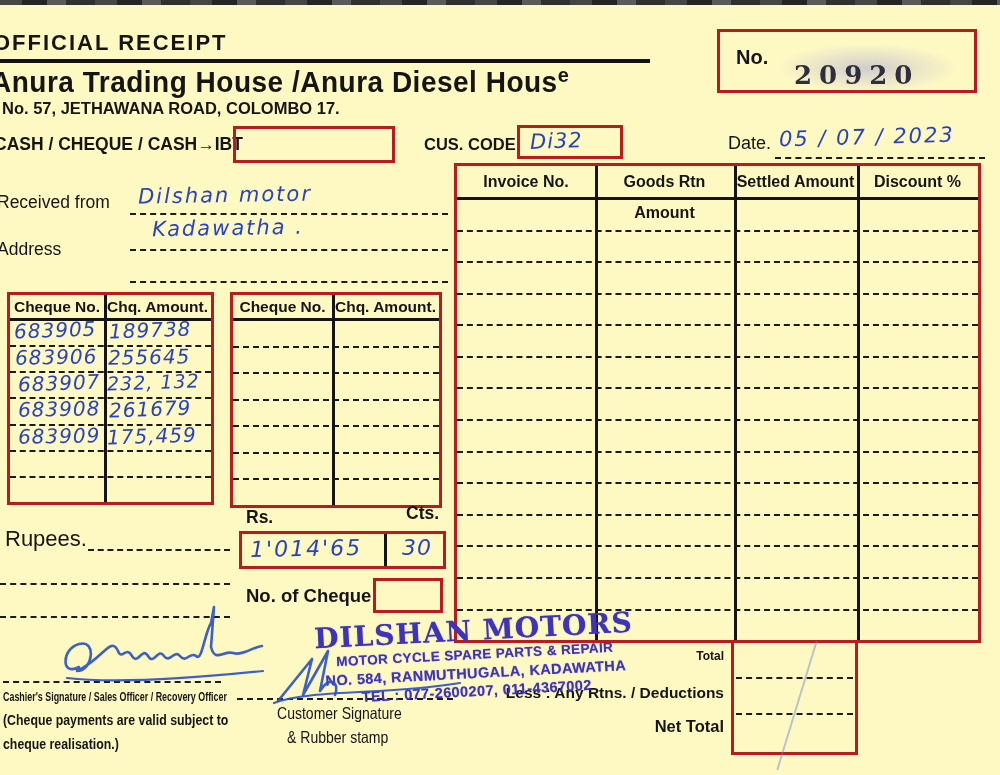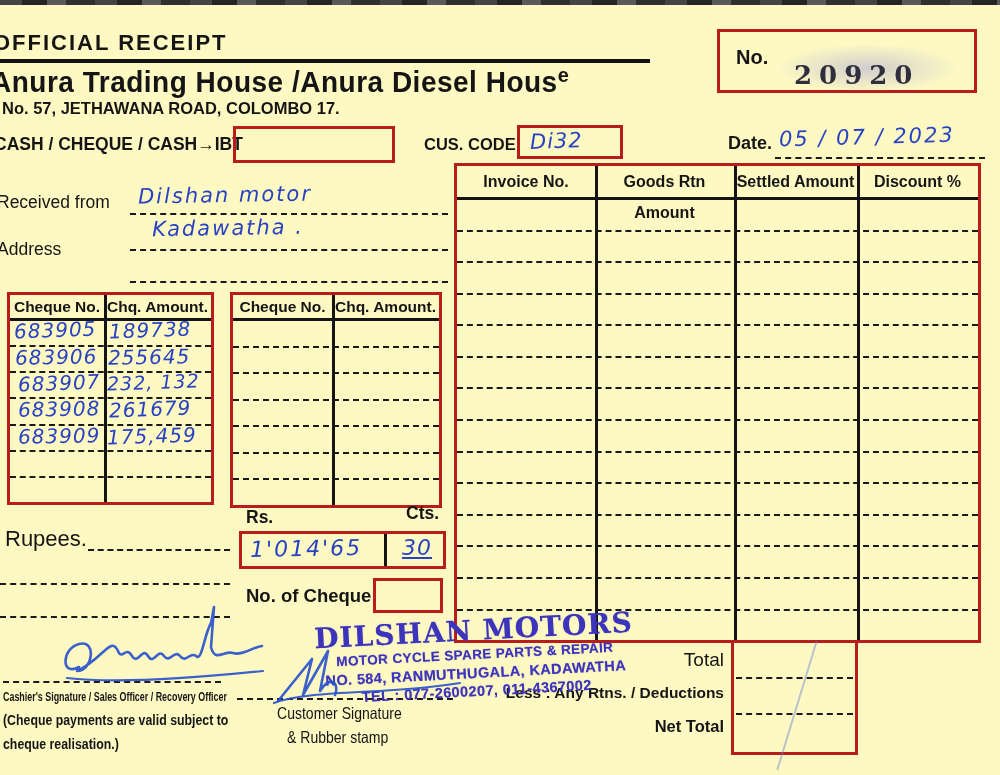--- a/index.html
+++ b/index.html
@@ -62,21 +62,21 @@
   <div class="abs printed" style="left:-6px; top:134px; font-size:17.5px; font-weight:600;">CASH / CHEQUE / CASH→IBT</div>
   <div class="abs box" style="left:233px; top:126px; width:162px; height:37px;">
     <span class="hw" style="font-size:20px;"></span>
   </div>
 
   <div class="abs printed" style="left:424px; top:135px; font-size:16.5px; font-weight:600;">CUS. CODE</div>
   <div class="abs box" style="left:517px; top:125px; width:106px; height:34px;">
     <span class="hw abs" style="left:10px; top:1px; font-size:21px; transform:rotate(-2deg);">Di32</span>
   </div>
 
-  <div class="abs printed" style="left:728px; top:133px; font-size:18px; font-weight:700;">Date.</div>
+  <div class="abs printed" style="left:728px; top:133px; font-size:18px; font-weight:400;">Date.</div>
   <div class="abs dash" style="left:775px; top:157px; width:210px;"></div>
   <div class="abs hw" style="left:779px; top:125px; font-size:21px; letter-spacing:2px; transform:rotate(-1.5deg);">05 / 07 / 2023</div>
 
   <div class="abs printed" style="left:-3px; top:192px; font-size:17.5px;">Received from</div>
   <div class="abs hw" style="left:138px; top:183px; font-size:21px; letter-spacing:2px; transform:rotate(-1deg);">Dilshan  motor</div>
   <div class="abs dash" style="left:130px; top:213px; width:318px;"></div>
 
   <div class="abs printed" style="left:-3px; top:239px; font-size:17.5px;">Address</div>
   <div class="abs hw" style="left:152px; top:216px; font-size:21px; letter-spacing:2px; transform:rotate(-1deg);">Kadawatha .</div>
   <div class="abs dash" style="left:130px; top:249px; width:318px;"></div>
@@ -108,21 +108,21 @@
         <div class="trow"></div>
       <div class="trow"></div>
         <div class="trow"></div>
     </div>
   </div>
 
   <div class="abs box" style="left:731px; top:640px; width:127px; height:115px;">
     <div class="abs dash" style="left:2px; right:2px; top:34px;"></div>
     <div class="abs dash" style="left:2px; right:2px; top:70px;"></div>
   </div>
-  <div class="abs printed" style="right:276px; top:649px; width:300px; text-align:right; font-size:19px; font-weight:400;">Total</div>
+  <div class="abs printed" style="right:276px; top:649px; width:300px; text-align:right; font-size:12px; font-weight:700;">Total</div>
   <div class="abs printed" style="right:276px; top:684px; width:300px; text-align:right; font-size:15.5px; font-weight:600;">Less : Any Rtns. / Deductions</div>
   <div class="abs printed" style="right:276px; top:717px; width:300px; text-align:right; font-size:16.5px; font-weight:600;">Net Total</div>
 
   <div class="abs box" style="left:7px; top:292px; width:207px; height:213px;">
     <div class="vline" style="left:94px;"></div>
     <div class="abs" style="left:0; right:0; top:23px; height:3px; background:#141414;"></div>
     <div class="thead" style="height:23px; line-height:23px; font-size:15.5px;">
       <span style="width:94px;">Cheque No.</span>
       <span style="width:107px;">Chq. Amount.</span>
     </div>
@@ -173,21 +173,21 @@
   <div class="abs printed" style="left:5px; top:526px; font-size:22px;">Rupees.</div>
   <div class="abs dash" style="left:88px; top:549px; width:142px;"></div>
   <div class="abs dash" style="left:0px; top:583px; width:230px;"></div>
   <div class="abs dash" style="left:0px; top:616px; width:230px;"></div>
 
   <div class="abs printed" style="left:246px; top:507px; font-size:17.5px; font-weight:600;">Rs.</div>
   <div class="abs printed" style="left:406px; top:503px; font-size:17.5px; font-weight:600;">Cts.</div>
   <div class="abs box" style="left:239px; top:531px; width:207px; height:38px; border-width:3.5px;">
     <div class="vline" style="left:142px;"></div>
     <span class="hw abs" style="left:8px; top:2px; font-size:22px; letter-spacing:2px; transform:rotate(-1deg);">1'014'65</span>
-    <span class="hw abs" style="left:150px; top:1px; width:50px; text-align:center; font-size:22px;text-decoration:underline;">30</span>
+    <span class="hw abs" style="left:150px; top:1px; width:50px; text-align:center; font-size:22px;">30</span>
   </div>
 
   <div class="abs printed" style="left:246px; top:585px; font-size:18.5px; font-weight:700;text-align:center;">No. of Cheque</div>
   <div class="abs box" style="left:373px; top:578px; width:70px; height:35px;">
     <span class="hw" style="font-size:20px;"></span>
   </div>
 
   <div class="abs stamp" style="left:315px; top:616px; width:320px;">
     <div class="s1">DILSHAN MOTORS</div>
     <div class="s2">MOTOR CYCLE SPARE PARTS &amp; REPAIR</div>

